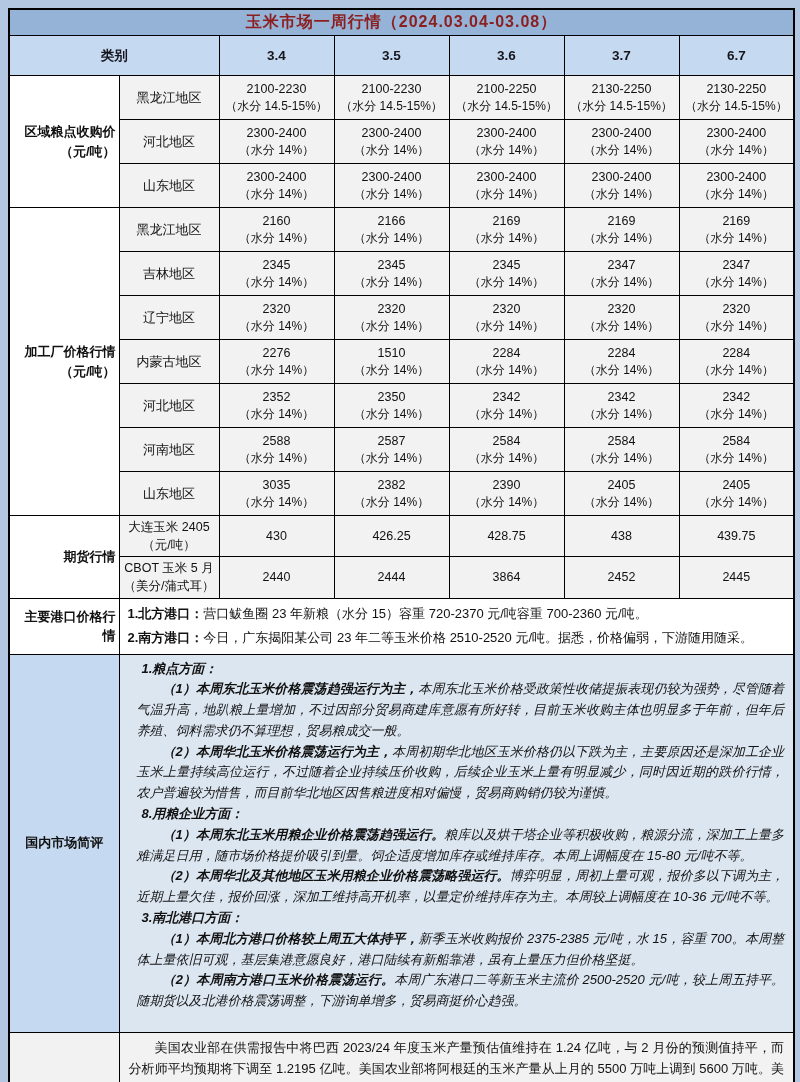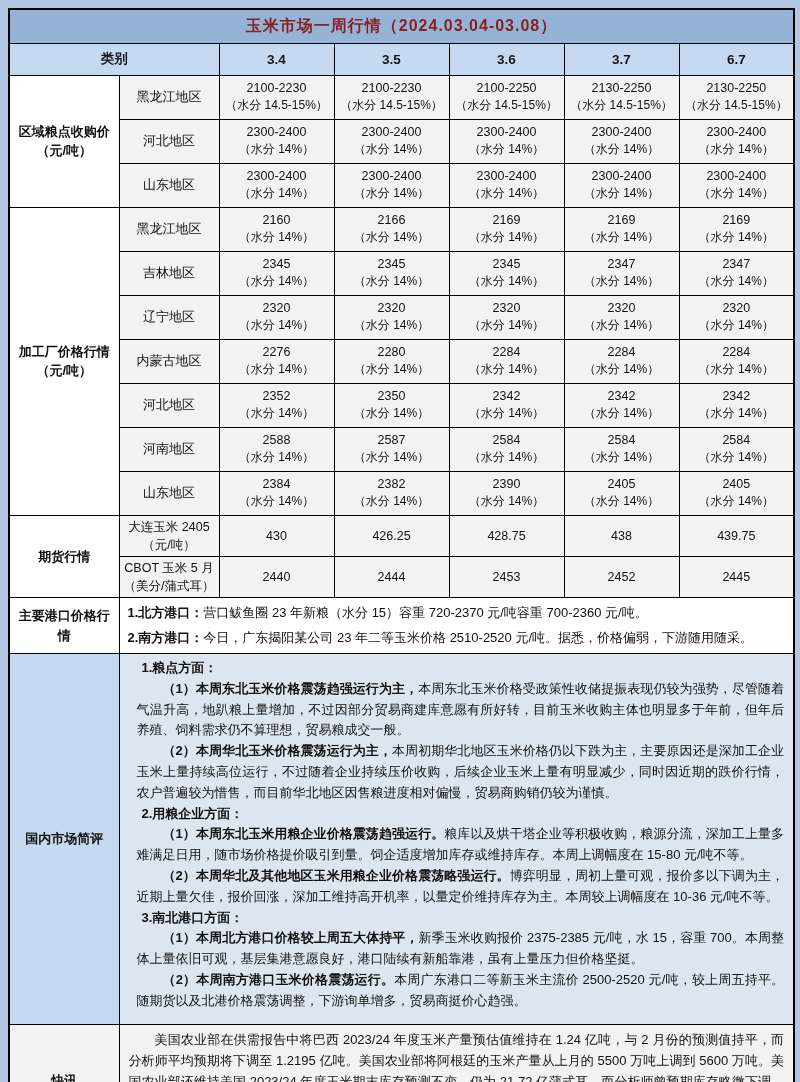--- a/index.html
+++ b/index.html
@@ -5,37 +5,37 @@
   :root{
     --page-margin:#b3c6e2; --title-bar:#95b3d7; --header-row:#c5d9f1;
     --cell-bg:#f2f2f2; --review-bg:#dce6f1; --review-label-bg:#c5d9f1;
     --title-text:#8b1e1e; --line:#000;
   }
   *{box-sizing:border-box;}
   body{margin:0;font-family:"Liberation Sans","DejaVu Sans",sans-serif;color:#111;}
   .page{width:800px;height:1082px;background:var(--page-margin);padding:8px 7px 7px 8px;}
   table{width:100%;height:100%;border-collapse:collapse;table-layout:fixed;background:#fff;border:2px solid var(--line);}
   td{border:1px solid var(--line);padding:2px 3px;overflow:hidden;vertical-align:middle;}
-  .title-row td{height:34px;background:var(--title-bar);text-align:center;font-weight:bold;font-size:16px;color:var(--title-text);letter-spacing:1px;}
-  .header-row td{height:32px;background:var(--header-row);text-align:center;font-weight:bold;font-size:13.5px;color:#15151d;}
-  .sec-label{background:#fff;font-weight:bold;text-align:center;font-size:13px;line-height:1.5;margin-left:40px;}
+  .title-row td{height:26px;background:var(--title-bar);text-align:center;font-weight:bold;font-size:16px;color:var(--title-text);letter-spacing:1px;}
+  .header-row td{height:40px;background:var(--header-row);text-align:center;font-weight:bold;font-size:13.5px;color:#15151d;}
+  .sec-label{background:#fff;font-weight:bold;text-align:right;font-size:13px;line-height:1.5;margin-left:40px;}
   .region{background:var(--cell-bg);text-align:center;font-size:13px;}
   tr.grid-row{height:44px;}
   tr.fut-row{height:38px;}
   .val{background:var(--cell-bg);text-align:center;font-size:12px;line-height:1.45;}
   .val .v{font-size:12.5px;}
   .val .m{font-size:12px;}
   .fut-name{background:var(--cell-bg);text-align:center;font-size:12.5px;line-height:1.45;}
   .val.single{font-size:12.5px;}
   tr.port-row{height:56px;}
   .port-content{background:#fff;font-size:13px;line-height:1.85;padding:2px 8px;}
   .port-content b{font-weight:bold;}
   tr.news-row{height:94px;}
   .review-label{background:var(--review-label-bg);font-weight:bold;text-align:center;font-size:13px;margin-top:20px;}
-  .review-content{background:var(--review-bg);padding:4px 9px 12px 9px;font-size:13px;line-height:1.6;text-align:justify;vertical-align:top;}
+  .review-content{background:var(--review-bg);padding:4px 9px 20px 9px;font-size:13px;line-height:1.6;text-align:justify;vertical-align:top;font-style:italic;}
   .review-content p{margin:0;}
   p.rv-head{text-indent:1em;font-weight:bold;}
   p.rv-para{text-indent:2em;margin-left:8px;}
   .news-label{background:var(--cell-bg);font-weight:bold;text-align:center;font-size:13px;}
   .news-content{background:var(--cell-bg);padding:4px 9px;font-size:13px;line-height:1.62;text-align:justify;}
   .news-content p{margin:0;text-indent:2em;}
 </style>
 </head>
 <body>
 
@@ -210,21 +210,21 @@
             <div class="m">（水分 14%）</div>
           </td>
         </tr>
         <tr class="grid-row">
           <td class="region">内蒙古地区</td>
           <td class="val">
             <div class="v">2276</div>
             <div class="m">（水分 14%）</div>
           </td>
           <td class="val">
-            <div class="v">2280</div>
+            <div class="v">1510</div>
             <div class="m">（水分 14%）</div>
           </td>
           <td class="val">
             <div class="v">2284</div>
             <div class="m">（水分 14%）</div>
           </td>
           <td class="val">
             <div class="v">2284</div>
             <div class="m">（水分 14%）</div>
           </td>
@@ -275,21 +275,21 @@
             <div class="m">（水分 14%）</div>
           </td>
           <td class="val">
             <div class="v">2584</div>
             <div class="m">（水分 14%）</div>
           </td>
         </tr>
         <tr class="grid-row">
           <td class="region">山东地区</td>
           <td class="val">
-            <div class="v">2384</div>
+            <div class="v">3035</div>
             <div class="m">（水分 14%）</div>
           </td>
           <td class="val">
             <div class="v">2382</div>
             <div class="m">（水分 14%）</div>
           </td>
           <td class="val">
             <div class="v">2390</div>
             <div class="m">（水分 14%）</div>
           </td>
@@ -314,40 +314,40 @@
           <td class="val single">438</td>
           <td class="val single">439.75</td>
         </tr>
         <tr class="fut-row">
           <td class="fut-name">
             <div>CBOT 玉米 5 月</div>
             <div>（美分/蒲式耳）</div>
           </td>
           <td class="val single">2440</td>
           <td class="val single">2444</td>
-          <td class="val single">2453</td>
+          <td class="val single">3864</td>
           <td class="val single">2452</td>
           <td class="val single">2445</td>
         </tr>
       </tbody>
     <tbody>
       <tr class="port-row">
         <td class="sec-label">主要港口价格行情</td>
         <td class="port-content" colspan="6">
           <div><b>1.北方港口：</b><span>营口鲅鱼圈 23 年新粮（水分 15）容重 720-2370 元/吨容重 700-2360 元/吨。</span></div>
           <div><b>2.南方港口：</b><span>今日，广东揭阳某公司 23 年二等玉米价格 2510-2520 元/吨。据悉，价格偏弱，下游随用随采。</span></div>
         </td>
       </tr>
       <tr>
         <td class="review-label">国内市场简评</td>
         <td class="review-content" colspan="6">
           <p class="rv-head"><b>1.粮点方面：</b></p>
           <p class="rv-para"><b>（1）本周东北玉米价格震荡趋强运行为主，</b><span>本周东北玉米价格受政策性收储提振表现仍较为强势，尽管随着气温升高，地趴粮上量增加，不过因部分贸易商建库意愿有所好转，目前玉米收购主体也明显多于年前，但年后养殖、饲料需求仍不算理想，贸易粮成交一般。</span></p>
           <p class="rv-para"><b>（2）本周华北玉米价格震荡运行为主，</b><span>本周初期华北地区玉米价格仍以下跌为主，主要原因还是深加工企业玉米上量持续高位运行，不过随着企业持续压价收购，后续企业玉米上量有明显减少，同时因近期的跌价行情，农户普遍较为惜售，而目前华北地区因售粮进度相对偏慢，贸易商购销仍较为谨慎。</span></p>
-          <p class="rv-head"><b>2.用粮企业方面：</b></p>
+          <p class="rv-head"><b>8.用粮企业方面：</b></p>
           <p class="rv-para"><b>（1）本周东北玉米用粮企业价格震荡趋强运行。</b><span>粮库以及烘干塔企业等积极收购，粮源分流，深加工上量多难满足日用，随市场价格提价吸引到量。饲企适度增加库存或维持库存。本周上调幅度在 15-80 元/吨不等。</span></p>
           <p class="rv-para"><b>（2）本周华北及其他地区玉米用粮企业价格震荡略强运行。</b><span>博弈明显，周初上量可观，报价多以下调为主，近期上量欠佳，报价回涨，深加工维持高开机率，以量定价维持库存为主。本周较上调幅度在 10-36 元/吨不等。</span></p>
           <p class="rv-head"><b>3.南北港口方面：</b></p>
           <p class="rv-para"><b>（1）本周北方港口价格较上周五大体持平，</b><span>新季玉米收购报价 2375-2385 元/吨，水 15，容重 700。本周整体上量依旧可观，基层集港意愿良好，港口陆续有新船靠港，虽有上量压力但价格坚挺。</span></p>
           <p class="rv-para"><b>（2）本周南方港口玉米价格震荡运行。</b><span>本周广东港口二等新玉米主流价 2500-2520 元/吨，较上周五持平。随期货以及北港价格震荡调整，下游询单增多，贸易商挺价心趋强。</span></p>
         </td>
       </tr>
       <tr class="news-row">
         <td class="news-label">快讯</td>
         <td class="news-content" colspan="6">

